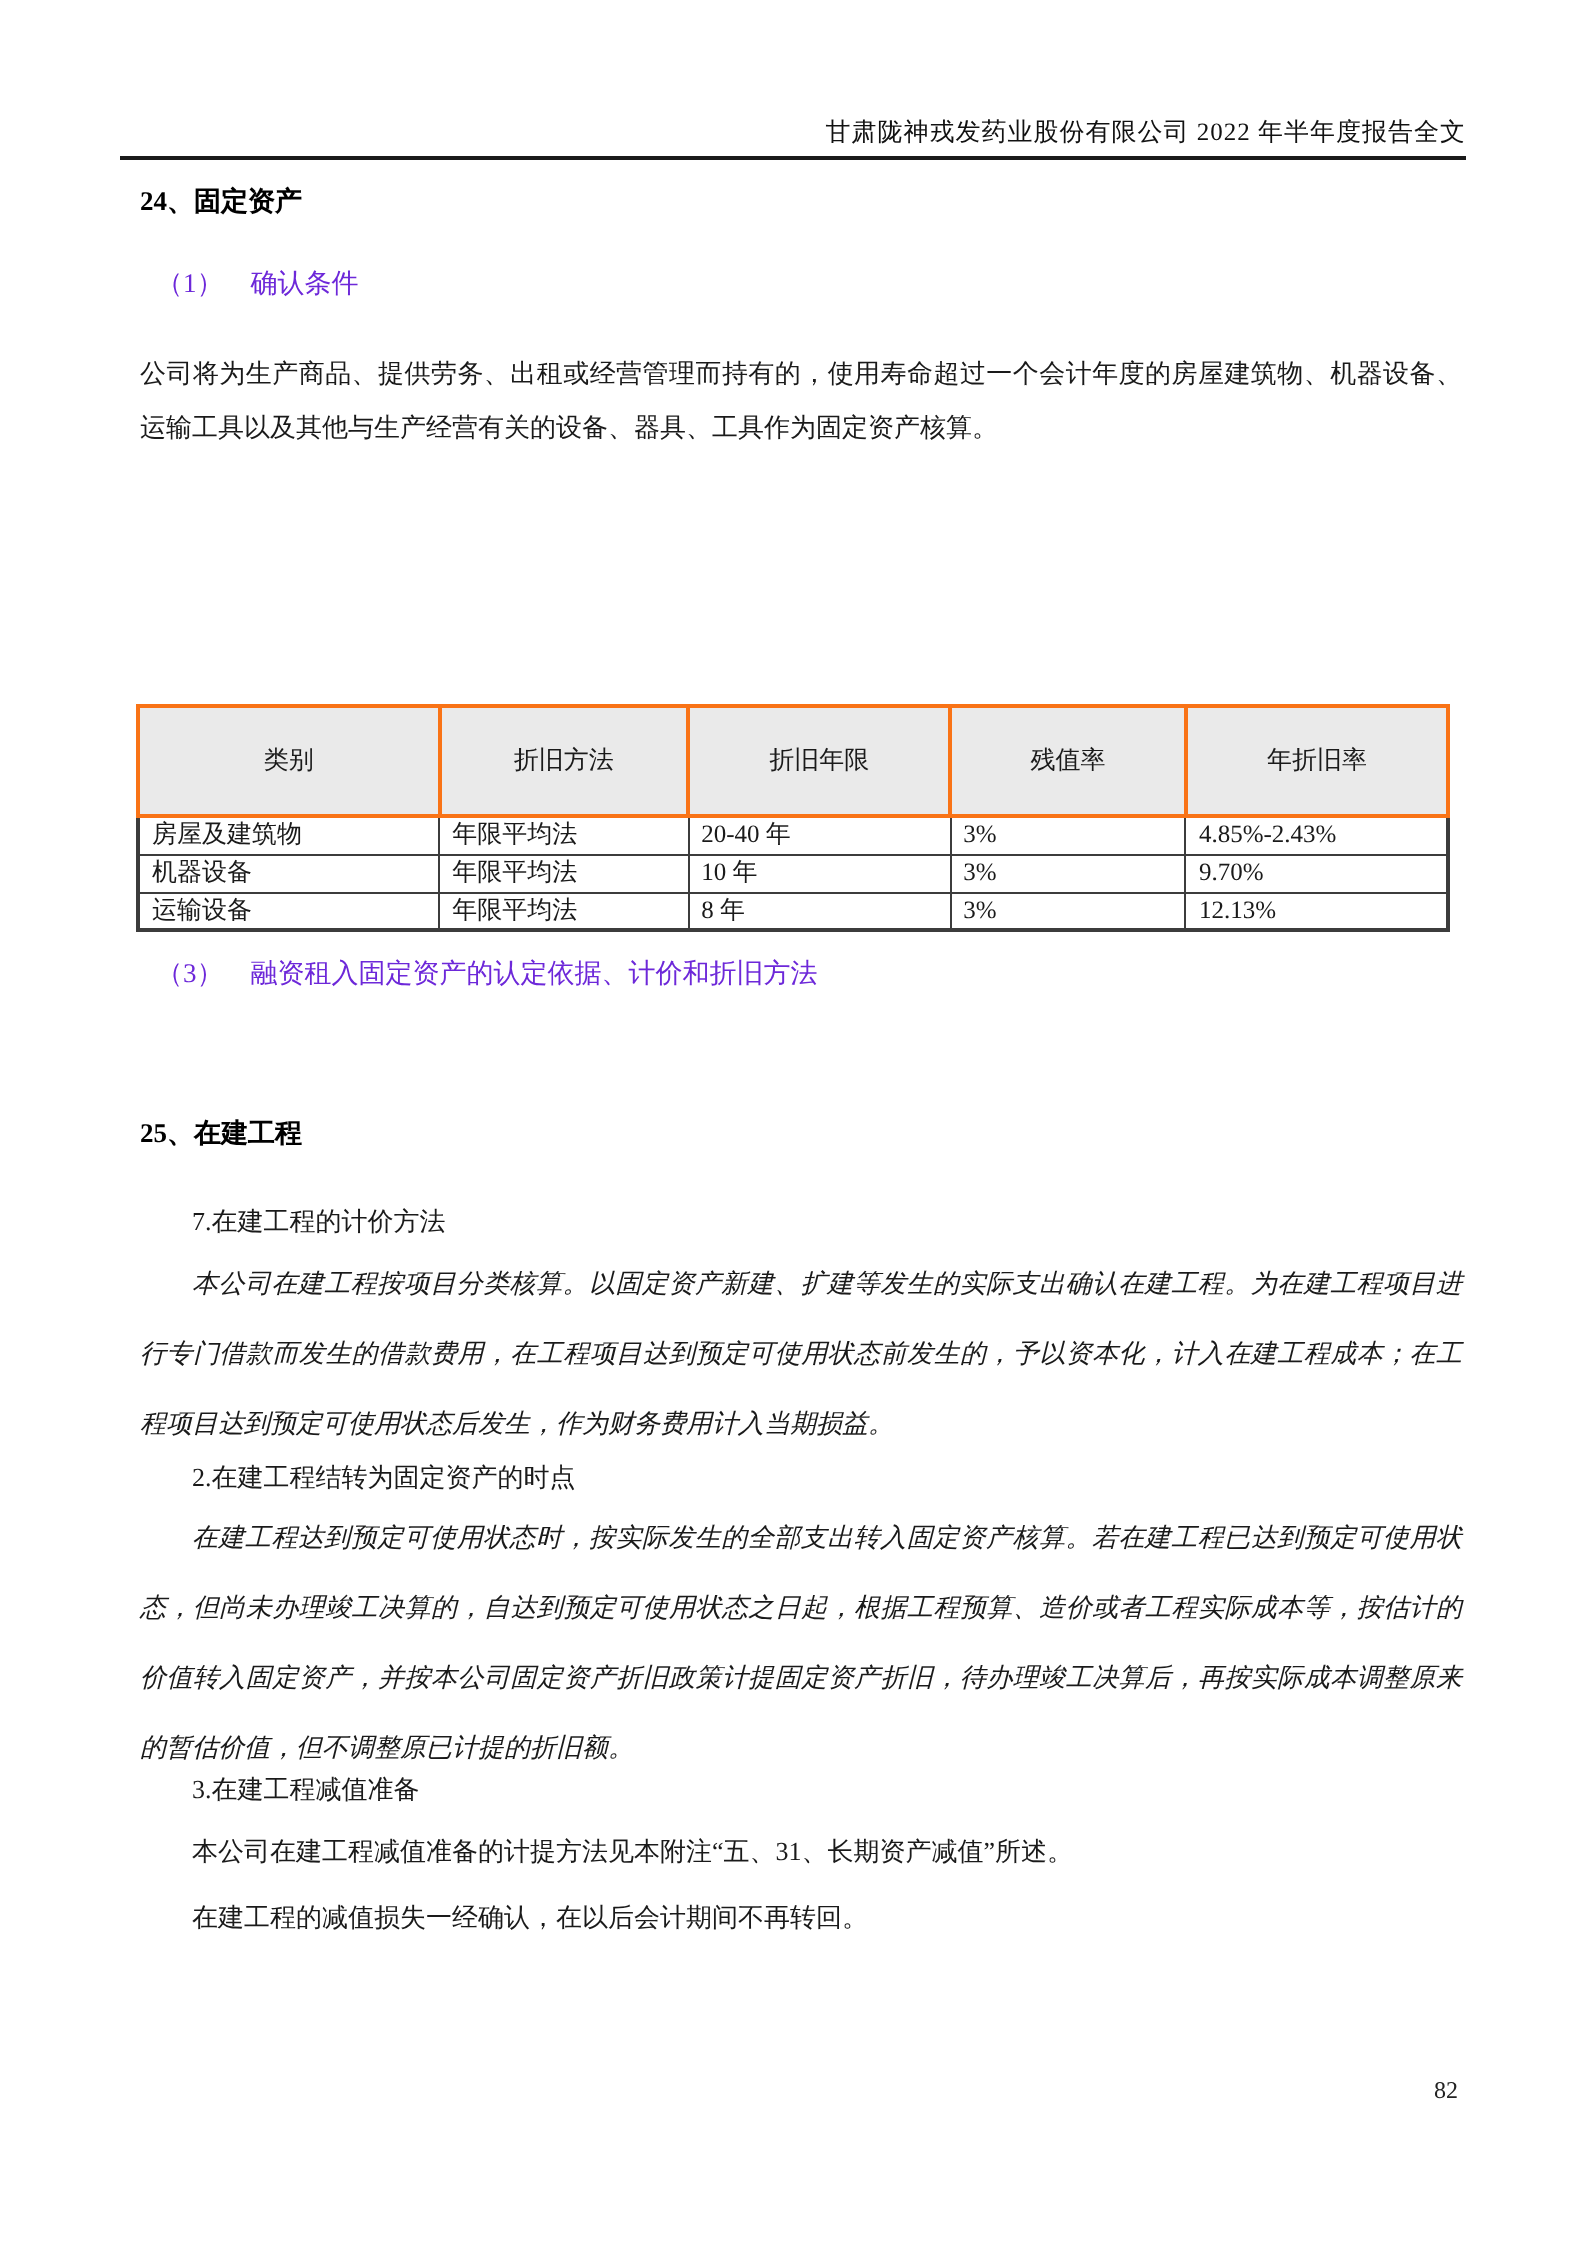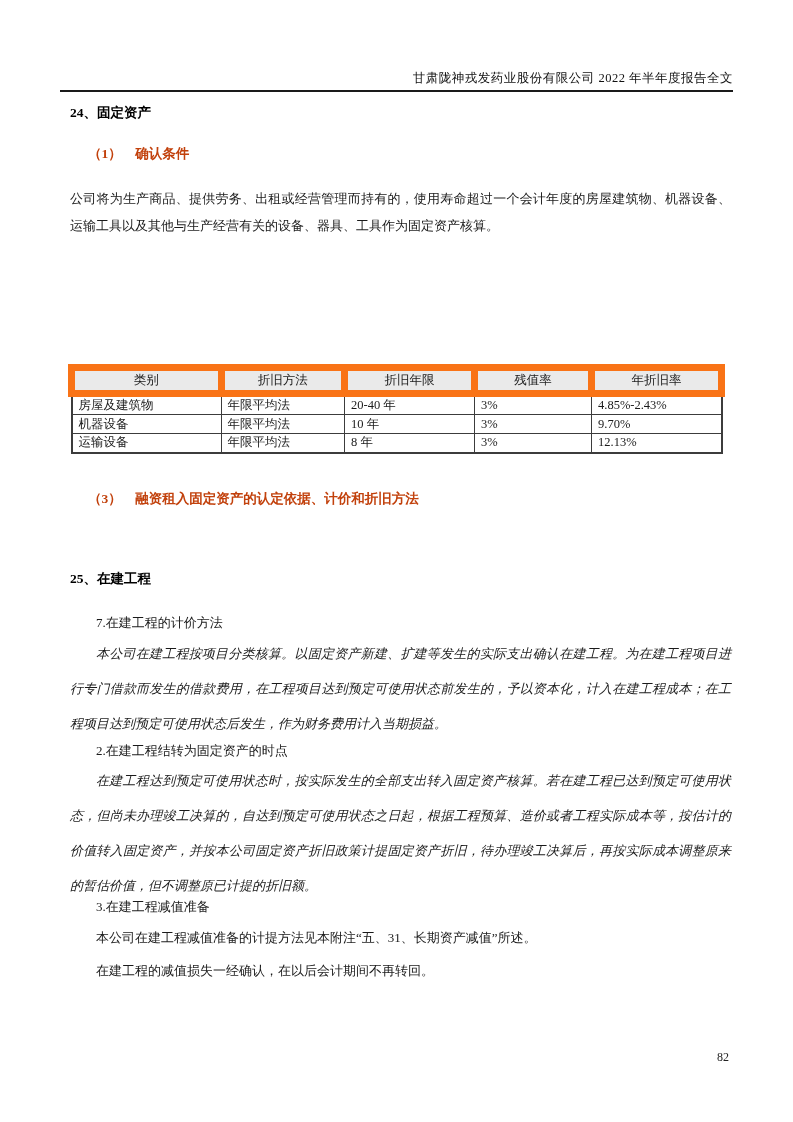--- a/index.html
+++ b/index.html
@@ -7,21 +7,21 @@
   .page {
     position: relative;
     width: 793px;
     height: 1122px;
     margin: 0 auto;
     background: #ffffff;
     font-family: "Liberation Serif", "DejaVu Serif", serif;
     color: #1a1a1a;
     overflow: hidden;
   }
-  .abs { position: absolute; margin-top: 12px; }
+  .abs { position: absolute; }
 
   
   .report-header {
     top: 58px; left: 70px; right: 60px;
     text-align: right;
     font-size: 12.5px;
     letter-spacing: 0.5px;
     color: #111;
   }
   .header-rule {
@@ -31,24 +31,24 @@
   }
 
   
   .h-major {
     left: 70px; right: 62px;
     font-size: 13.5px;
     font-weight: bold;
     color: #000;
   }
   .h-sub {
-    left: 88px; right: 62px;
+    left: 78px; right: 62px;
     font-size: 13.5px;
-    font-weight: bold;
-    color: #c2410c;
+    font-weight: normal;
+    color: #6d28d9;
   }
 
   
   .para {
     left: 70px; right: 62px;
     font-size: 13px;
     line-height: 27px;
     text-align: justify;
     color: #1a1a1a;
   }
@@ -74,23 +74,23 @@
     width: 100%;
     border-collapse: collapse;
     border: 2px solid #3c3c3c;
     font-size: 12.5px;
     color: #1a1a1a;
   }
   table.dep-table th {
     background: #eaeaea;
     font-weight: normal;
     text-align: center;
-    border: 7px solid #f97316;
+    border: 2px solid #f97316;
     height: 20px;
-    padding: 1px 6px;
+    padding: 18px 6px;
   }
   table.dep-table td {
     border: 1px solid #3c3c3c;
     height: 19px;
     padding: 0 6px;
     text-align: left;
     white-space: nowrap;
   }
   col.c1 { width: 23%; }
   col.c2 { width: 19%; }

